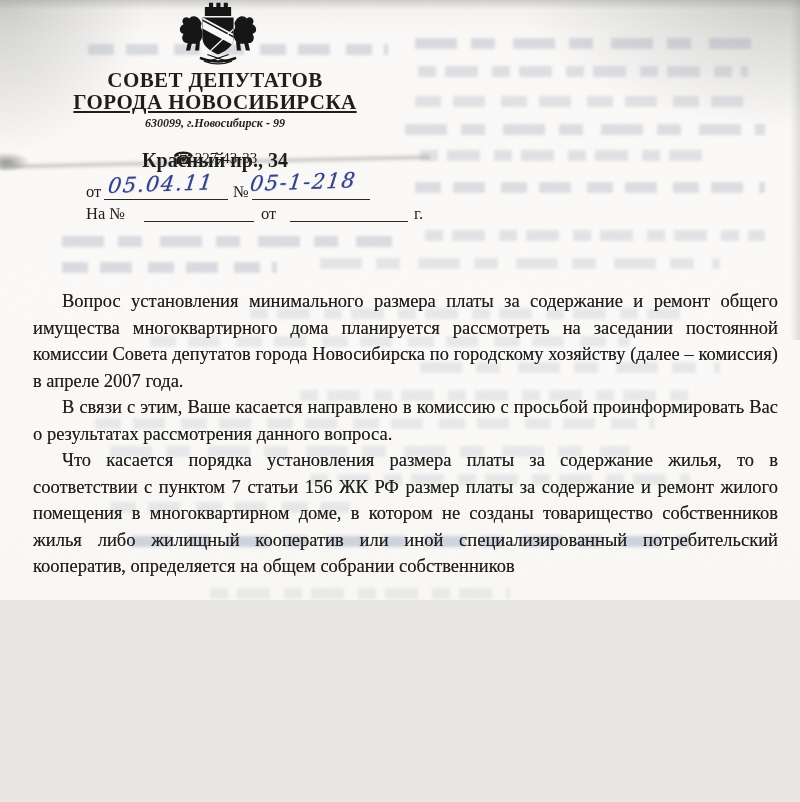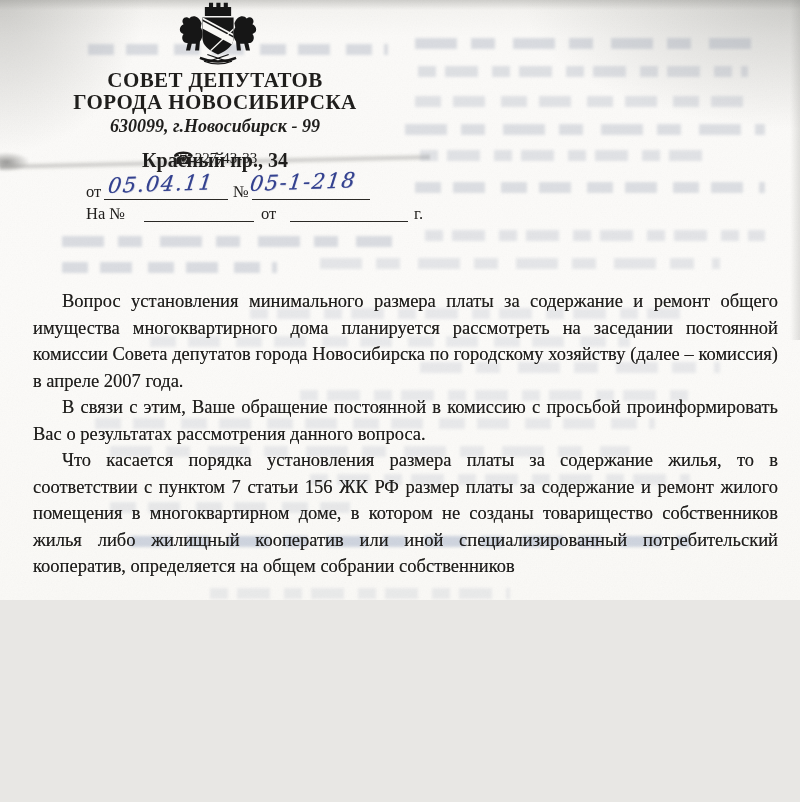--- a/index.html
+++ b/index.html
@@ -18,22 +18,22 @@
   .bt.c{background:repeating-linear-gradient(90deg,currentColor 0 18px,transparent 18px 27px,currentColor 27px 60px,transparent 60px 74px);}
   .crease{position:absolute;left:0;top:158px;width:430px;height:8px;
     background:linear-gradient(180deg,rgba(0,0,0,0) 0%,rgba(120,120,115,.35) 50%,rgba(0,0,0,0) 100%);
     transform:rotate(-1.3deg);filter:blur(1px);}
   .smudge{position:absolute;left:-4px;top:152px;width:34px;height:20px;
     background:radial-gradient(ellipse at 30% 50%,rgba(70,70,68,.55),rgba(70,70,68,0) 70%);filter:blur(1px);}
   
   .letterhead{position:absolute;left:0;top:0;width:430px;text-align:center;}
   .emblem{position:absolute;left:176px;top:2px;}
   .org1{position:absolute;left:0;top:68px;width:430px;font-weight:bold;font-size:21px;letter-spacing:.4px;}
-  .org2{position:absolute;left:0;top:90px;width:430px;font-weight:bold;font-size:21px;letter-spacing:.4px;}
-  .addr1{position:absolute;left:0;top:116px;width:430px;font-style:italic;font-weight:600;font-size:18px;}
+  .org2{position:absolute;left:0;top:90px;width:430px;font-weight:bold;font-size:21px;letter-spacing:.4px;text-decoration:underline;}
+  .addr1{position:absolute;left:0;top:116px;width:430px;font-style:italic;font-weight:600;font-size:12px;}
   .addr2{position:absolute;left:0;top:149px;width:430px;font-weight:600;font-size:20px;}
   .phone-row{position:absolute;left:0;top:148px;width:430px;font-weight:normal;font-size:15px;}
   .phone-ico{font-size:17px;vertical-align:-1px;margin-right:1px;}
   
   .ref{position:absolute;left:0;top:0;font-size:16.5px;color:#22201e;}
   .ref .lbl{position:absolute;white-space:nowrap;}
   .blank{position:absolute;border-bottom:1.5px solid #2a2825;height:15px;}
   .hw{position:absolute;white-space:nowrap;font-family:"DejaVu Serif",serif;font-style:italic;
       font-size:21px;letter-spacing:1.5px;color:#33418f;
       transform:rotate(-2deg) skewX(-9deg);text-shadow:.4px .3px .7px rgba(51,65,143,.55);}
@@ -127,17 +127,17 @@
 
     <span class="lbl" style="left:86px;top:204px;">На №</span>
     <span class="blank" style="left:144px;top:206px;width:110px;"></span>
     <span class="lbl" style="left:261px;top:204px;">от</span>
     <span class="blank" style="left:290px;top:206px;width:118px;"></span>
     <span class="lbl" style="left:414px;top:204px;">г.</span>
   </div>
 
   <div class="body-text">
     <p>Вопрос установления минимального размера платы за содержание и ремонт общего имущества многоквартирного дома планируется рассмотреть на заседании постоянной комиссии Совета депутатов города Новосибирска по городскому хозяйству (далее – комиссия) в апреле 2007 года.</p>
-    <p>В связи с этим, Ваше обращение постоянной в комиссию с просьбой проинформировать Вас о результатах рассмотрения данного вопроса.</p>
+    <p>В связи с этим, Ваше касается направлено в комиссию с просьбой проинформировать Вас о результатах рассмотрения данного вопроса.</p>
     <p>Что касается порядка установления размера платы за содержание жилья, то в соответствии с пунктом 7 статьи 156 ЖК РФ размер платы за содержание и ремонт жилого помещения в многоквартирном доме, в котором не созданы товарищество собственников жилья либо жилищный кооператив или иной специализированный потребительский кооператив, определяется на общем собрании собственников</p>
   </div>
 
 </div>
 
 </body></html>

